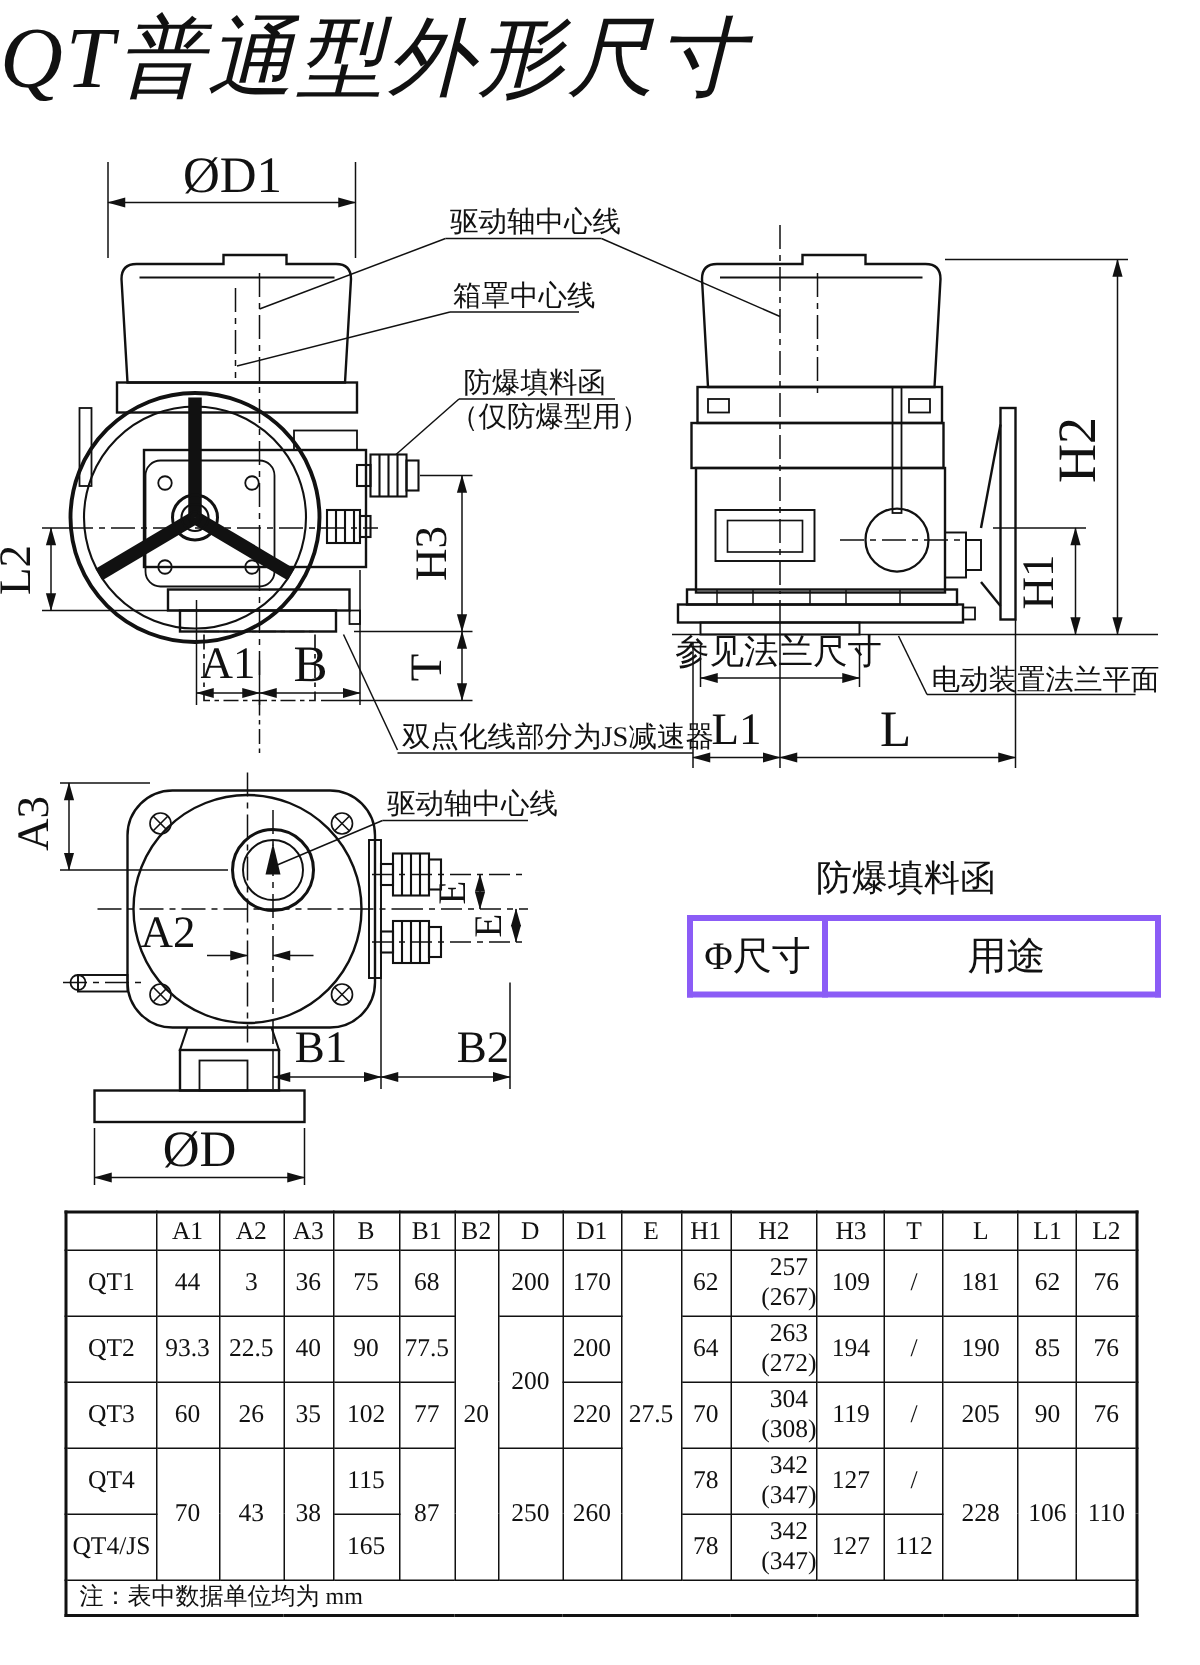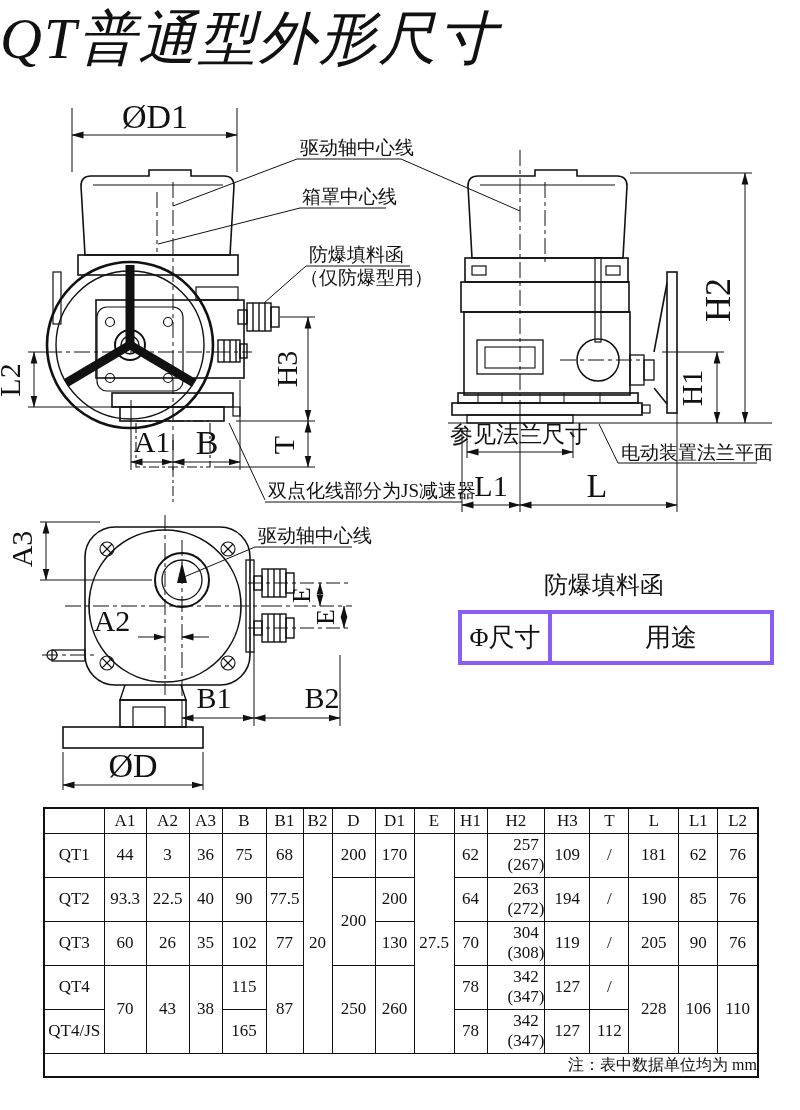--- a/index.html
+++ b/index.html
@@ -26,21 +26,21 @@
   .stuff tr{height:51px;}
 
   
   .main{position:absolute;left:43px;top:807px;border-collapse:collapse;
         table-layout:fixed;border:2px solid #111;}
   .main td,.main th{border:1px solid #111;text-align:center;vertical-align:middle;
         font-weight:normal;font-size:17px;padding:0;line-height:1.15;}
   .main .hrow{height:25px;}
   .main .drow{height:44px;}
   .main .note-row{height:24px;}
-  .main .note-cell{text-align:right;padding-left:8px;font-size:16px;}
+  .main .note-cell{text-align:left;padding-left:8px;font-size:16px;}
   .two span{display:block;margin-left:20px;}
 </style>
 </head>
 <body>
 
 <div class="page">
 
   <div class="title">QT普通型外形尺寸</div>
 
   <svg width="800" height="800" viewBox="0 0 800 800">
@@ -400,21 +400,21 @@
       <td>85</td>
       <td>76</td>
     </tr>
     <tr class="drow">
       <th>QT3</th>
       <td>60</td>
       <td>26</td>
       <td>35</td>
       <td>102</td>
       <td>77</td>
-      <td>130</td>
+      <td>220</td>
       <td>70</td>
       <td class="two">
             <span>304</span>
             <span>(308)</span>
           </td>
       <td>119</td>
       <td>/</td>
       <td>205</td>
       <td>90</td>
       <td>76</td>

